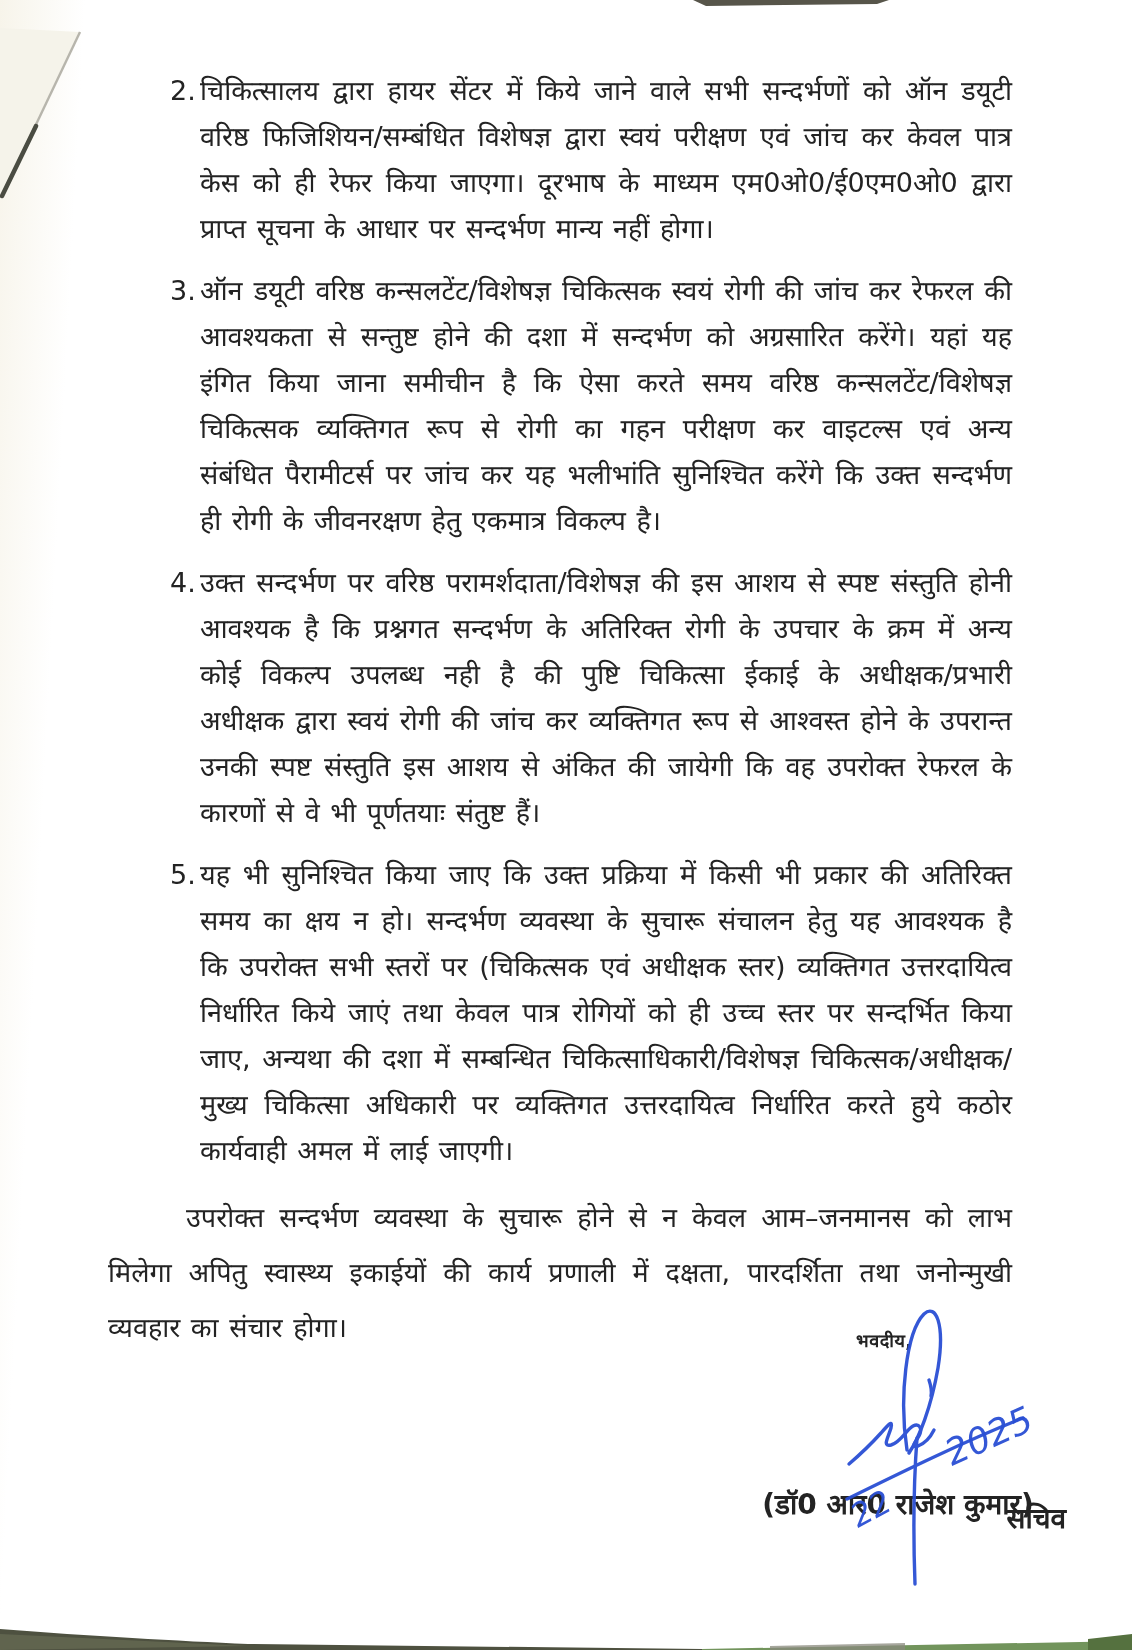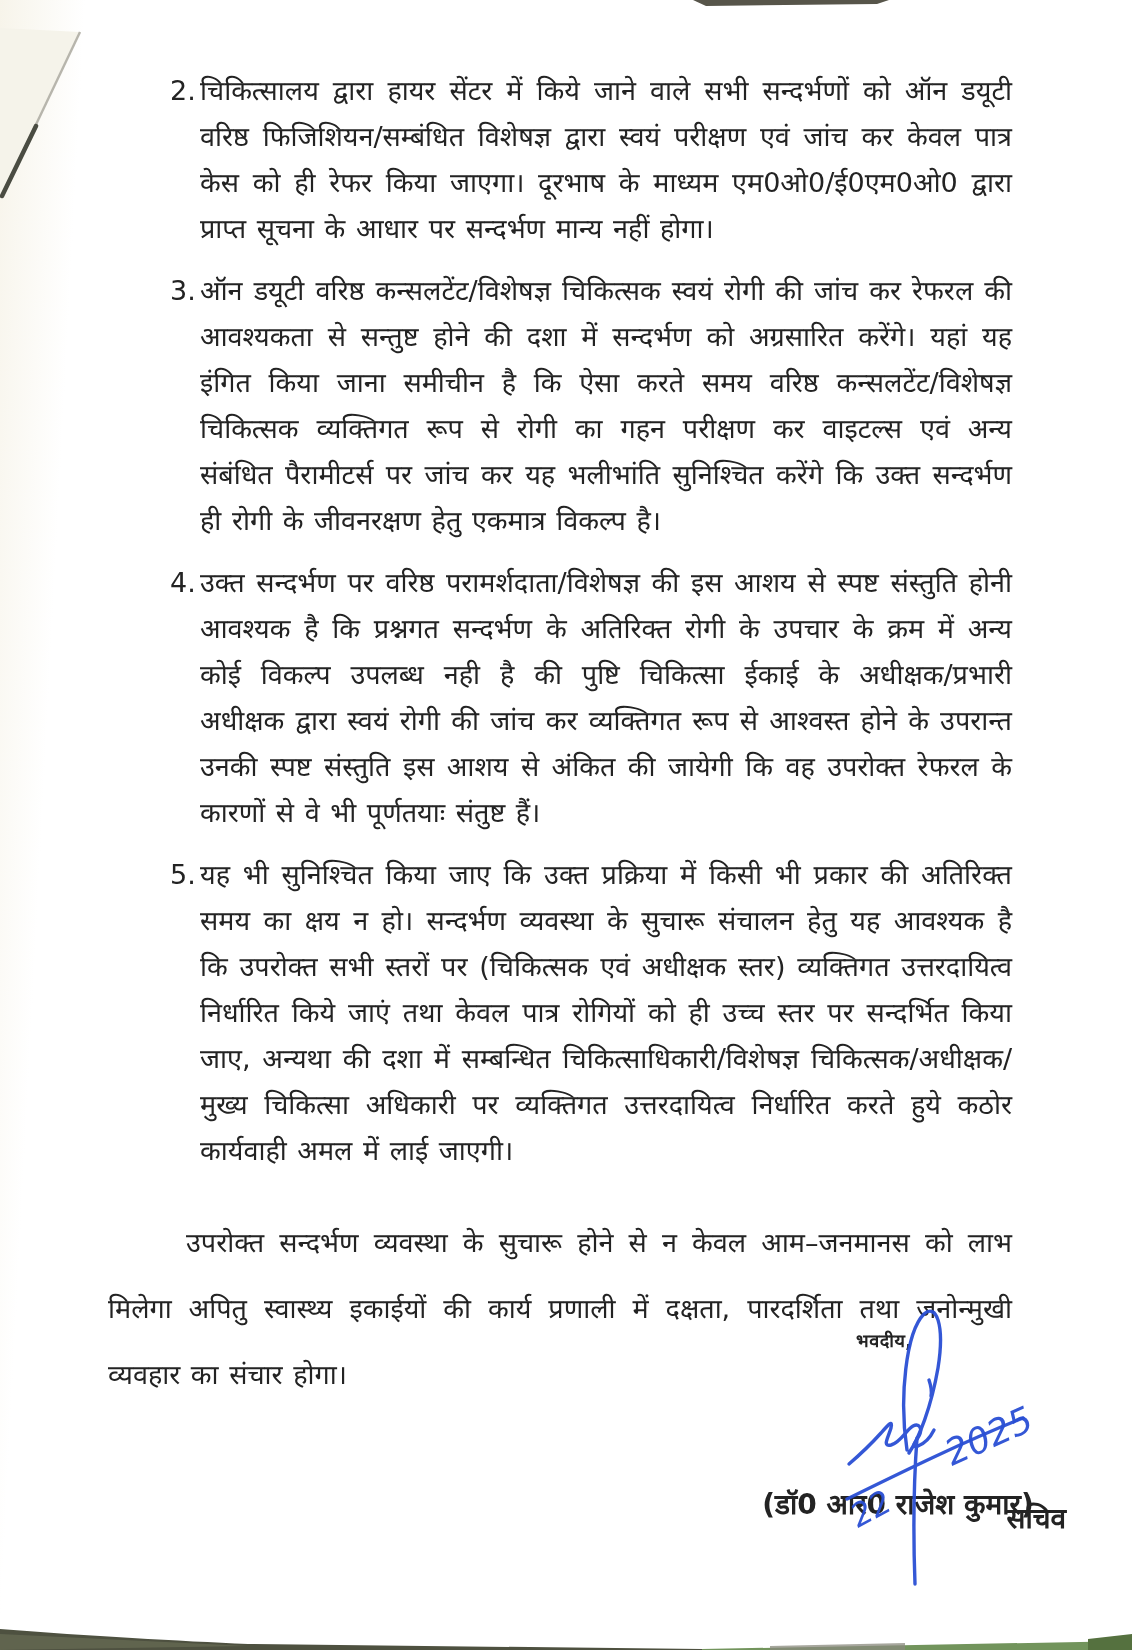--- a/index.html
+++ b/index.html
@@ -41,24 +41,24 @@
     word-spacing: 2px;
   }
   .item-number {
     position: absolute;
     left: 0;
     top: 0;
     width: 28px;
     text-align: left;
   }
   .closing-paragraph {
-    margin: 36px 120px 0 108px;   
+    margin: 16px 120px 0 108px;   
     text-indent: 78px;
     font-size: 27px;
-    line-height: 66px;
+    line-height: 55px;
     text-align: justify;
     text-align-last: left;
     word-spacing: 2px;
   }
   .signoff-salutation {
     position: absolute;
     left: 856px;
     top: 1328px;
     font-size: 18px;
     font-weight: bold;

